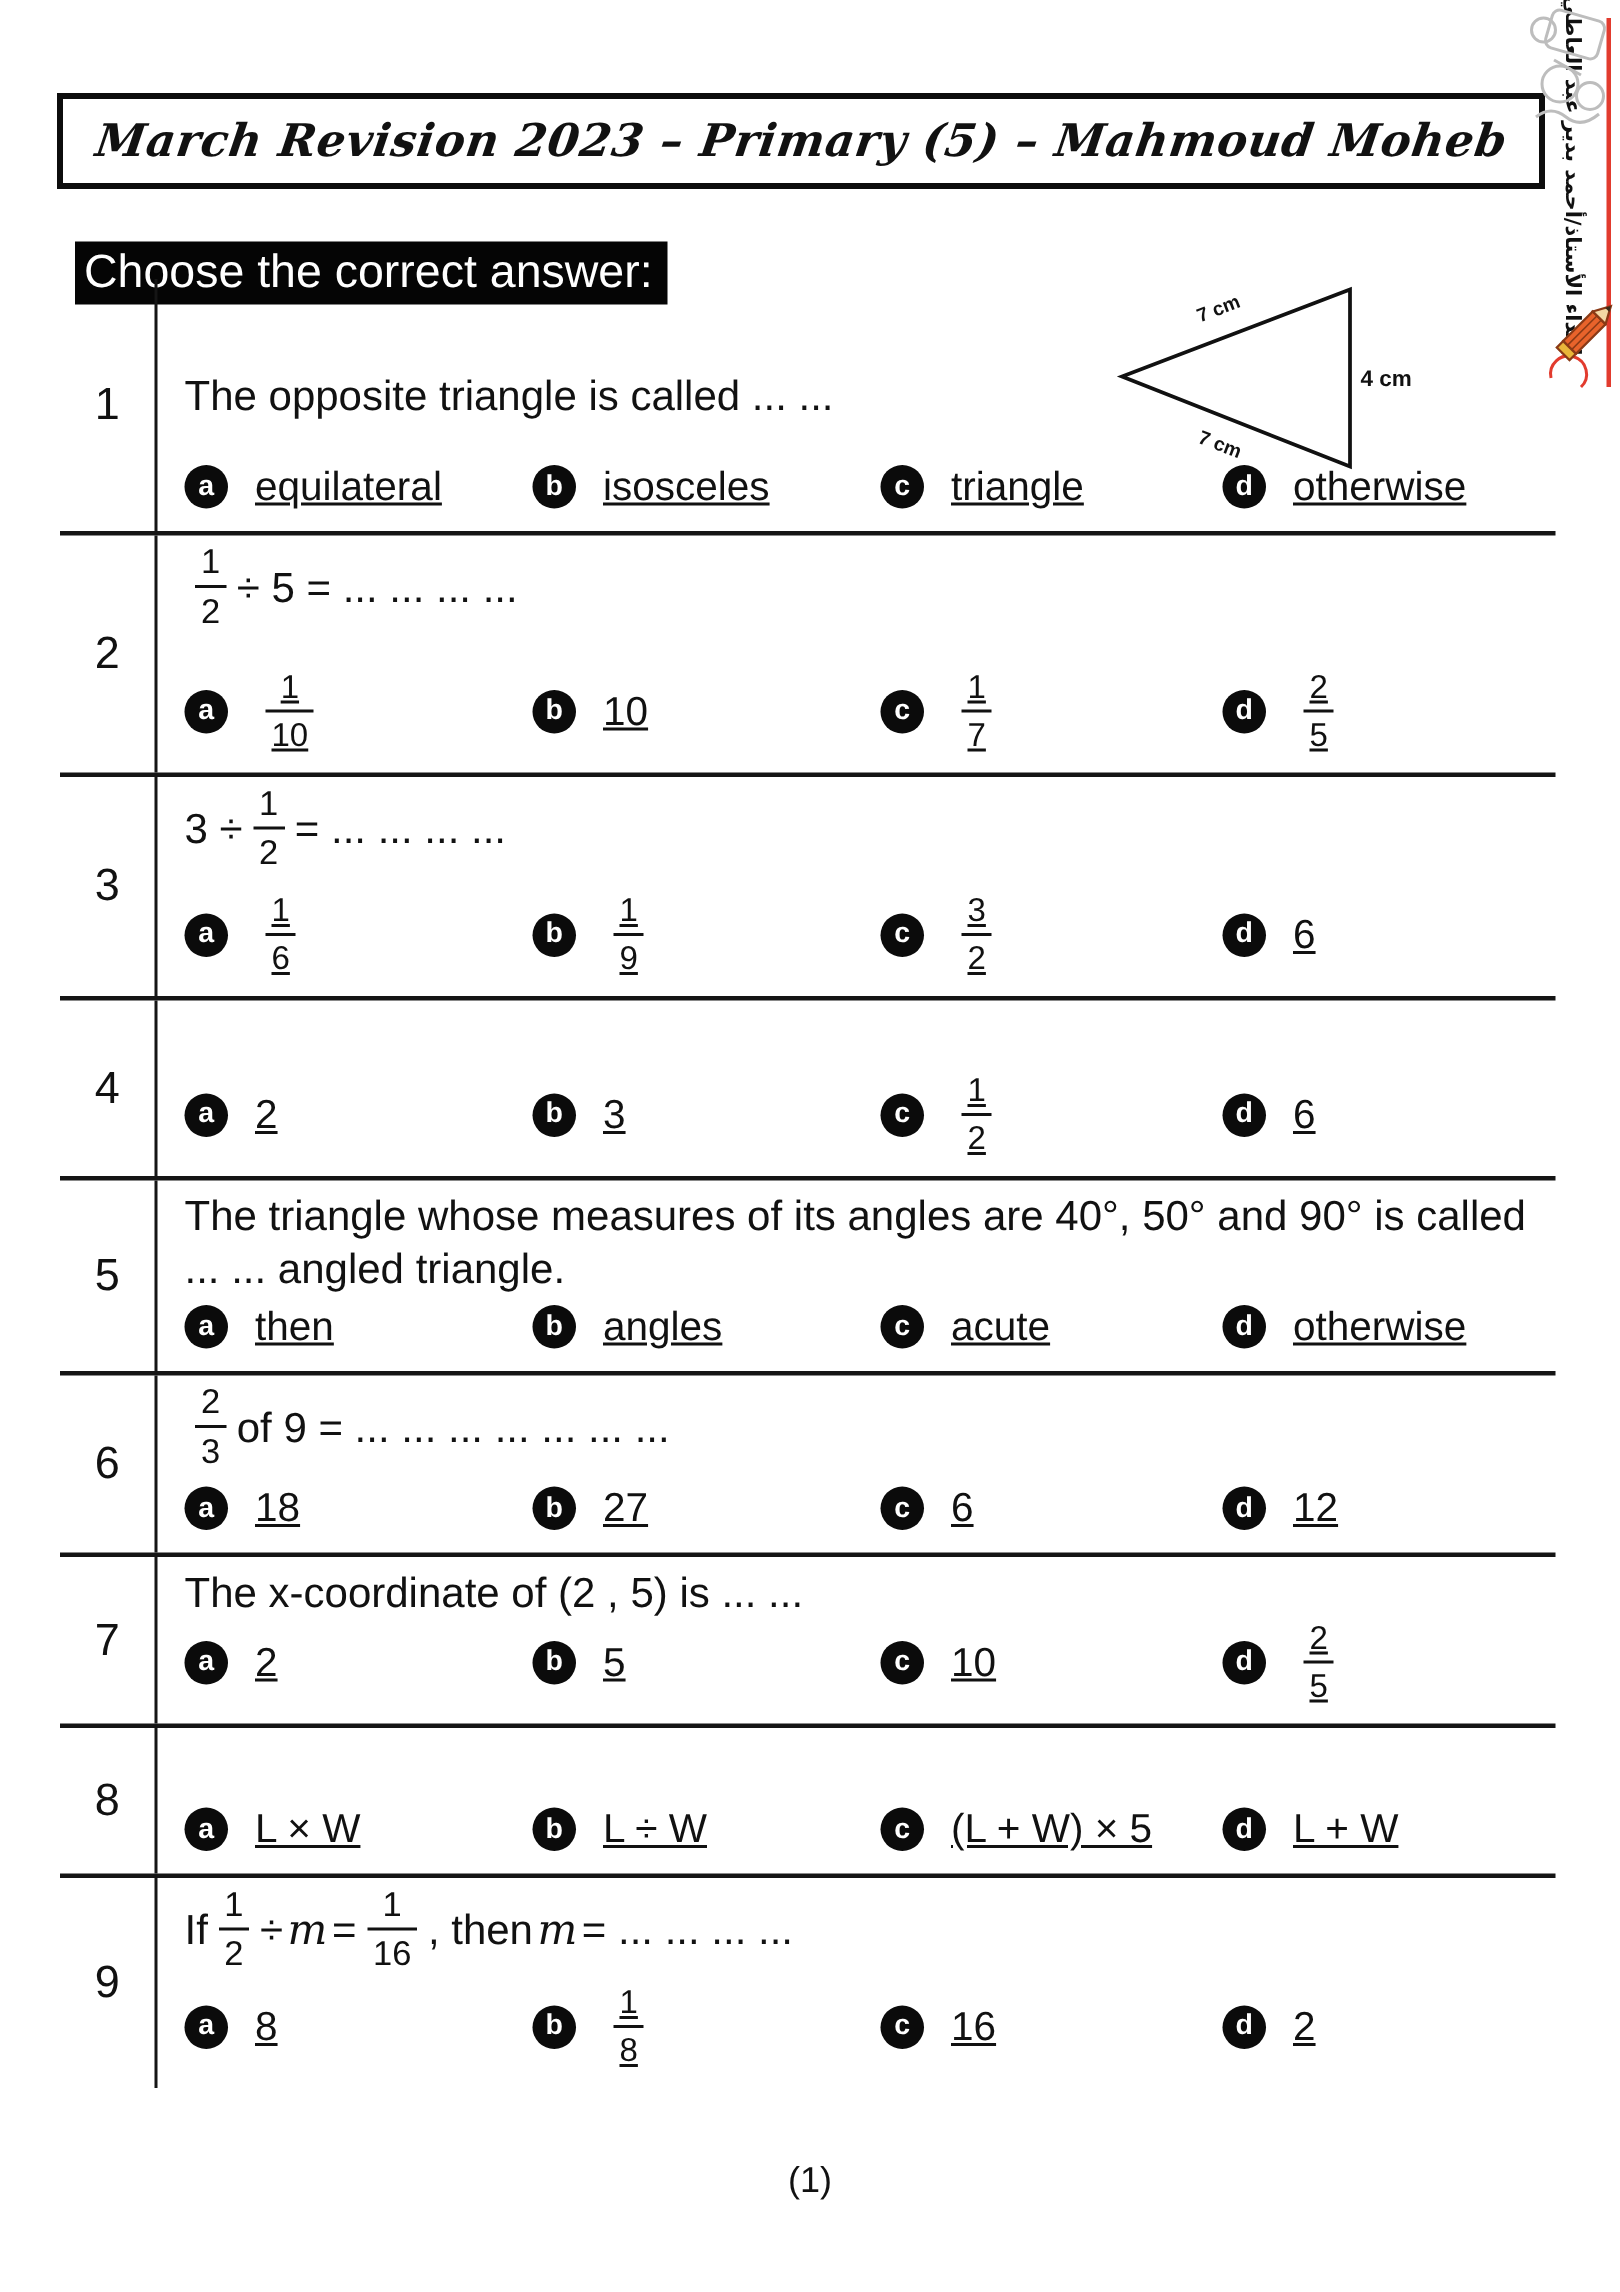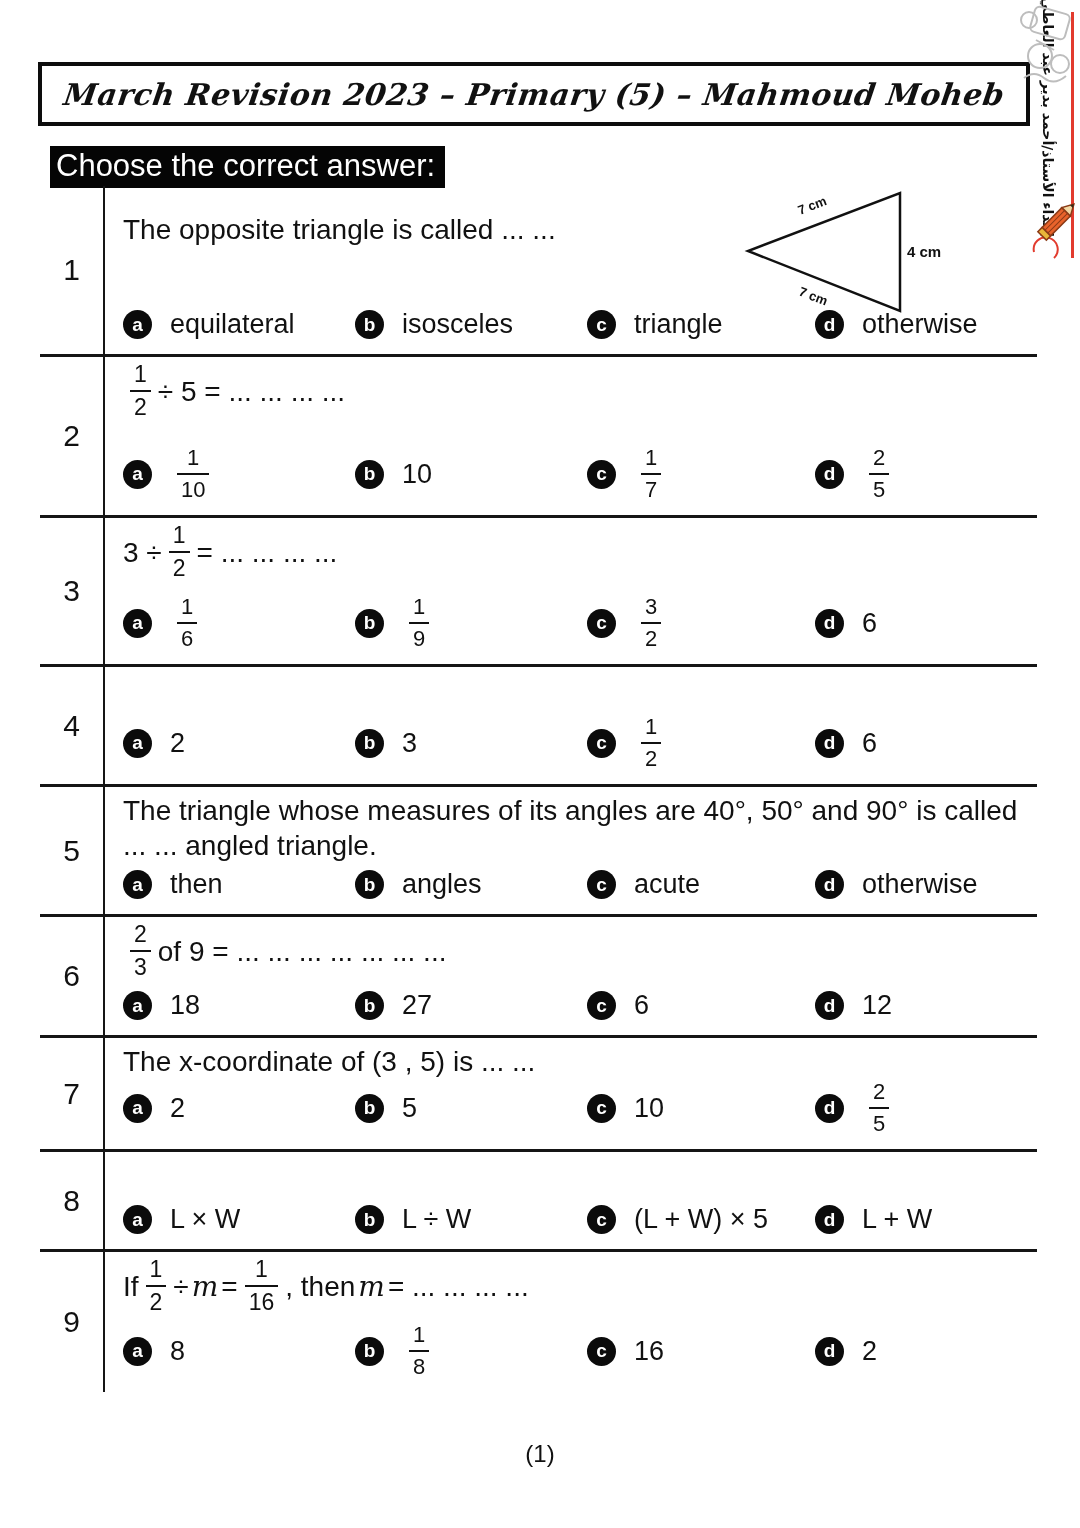--- a/index.html
+++ b/index.html
@@ -6,42 +6,42 @@
   #page{position:relative;width:1080px;height:1528px;background:#ffffff;overflow:hidden;
         font-family:"Liberation Sans",sans-serif;color:#111;}
 
   
   .title-box{position:absolute;left:38px;top:62px;width:992px;height:64px;
              border:4px solid #0d0d0d;display:flex;align-items:center;justify-content:center;box-sizing:border-box;}
   .title-box .t{font-family:"DejaVu Serif",serif;font-style:italic;font-weight:bold;
                 font-size:30px;transform:skewX(-8deg);letter-spacing:.5px;white-space:nowrap;}
 
   
-  .instruction{position:absolute;left:50px;top:146px;background:#050505;color:#fff;
+  .instruction{position:absolute;left:50px;top:161px;background:#050505;color:#fff;
                font-size:31px;line-height:40px;padding:0 10px 2px 6px;white-space:nowrap;}
 
   
   .qtable{position:absolute;left:40px;top:186px;width:997px;}
   .row{display:flex;box-sizing:border-box;}
   .row.hr{border-bottom:3px solid #151515;}
   .num{width:65px;flex:0 0 65px;border-right:2px solid #151515;display:flex;
        align-items:center;justify-content:center;font-size:30px;box-sizing:border-box;}
   .content{position:relative;flex:1;display:flex;flex-direction:column;
            justify-content:space-between;padding:6px 0 8px 18px;box-sizing:border-box;}
   .prompt{font-size:28px;line-height:1.25;display:flex;align-items:center;flex-wrap:wrap;
           white-space:pre-wrap;max-width:920px;}
-  .row:nth-child(1) .prompt{margin-top:20px;}
+  .row:nth-child(1) .prompt{margin-top:54px;}
 
   .options{display:grid;grid-template-columns:232px 232px 228px 1fr;align-items:center;
            margin-top:auto;margin-bottom:6px;}
   .opt{display:flex;align-items:center;gap:18px;}
   .badge{width:29px;height:29px;border-radius:50%;background:#0b0b0b;color:#fff;
          font-weight:bold;font-size:19px;display:flex;align-items:center;justify-content:center;
          flex:0 0 29px;}
-  .val{font-size:27px;display:flex;align-items:center;white-space:pre;}
+  .val{font-size:27px;display:flex;align-items:center;white-space:pre;text-decoration:underline;}
 
   
   .frac{display:inline-flex;flex-direction:column;align-items:center;line-height:1;
         margin:0 7px;vertical-align:middle;}
   .fn{font-size:23px;padding:0 4px 4px;}
   .fd{font-size:23px;border-top:2px solid #111;padding:4px 4px 0;}
   .val .fn,.val .fd{font-size:22px;}
   .vit{font-family:"DejaVu Serif",serif;font-style:italic;margin:0 3px;}
 
   
@@ -216,21 +216,21 @@
             <div class="opt">
               <span class="badge">d</span>
               <span class="val">12</span>
             </div>
           </div>
         </div>
       </div>
       <div class="row hr" style="height: 114px;">
         <div class="num">7</div>
         <div class="content">
-          <div class="prompt">The x-coordinate of (3 , 5) is ... ...</div>
+          <div class="prompt">The x-coordinate of (2 , 5) is ... ...</div>
           <div class="options">
             <div class="opt">
               <span class="badge">a</span>
               <span class="val">2</span>
             </div>
             <div class="opt">
               <span class="badge">b</span>
               <span class="val">5</span>
             </div>
             <div class="opt">

